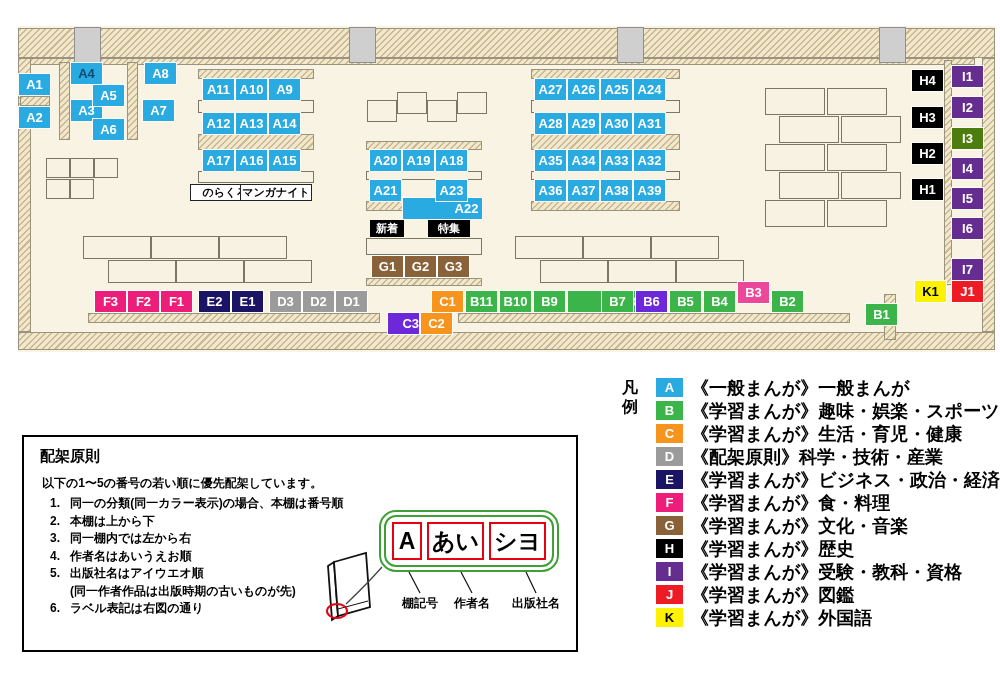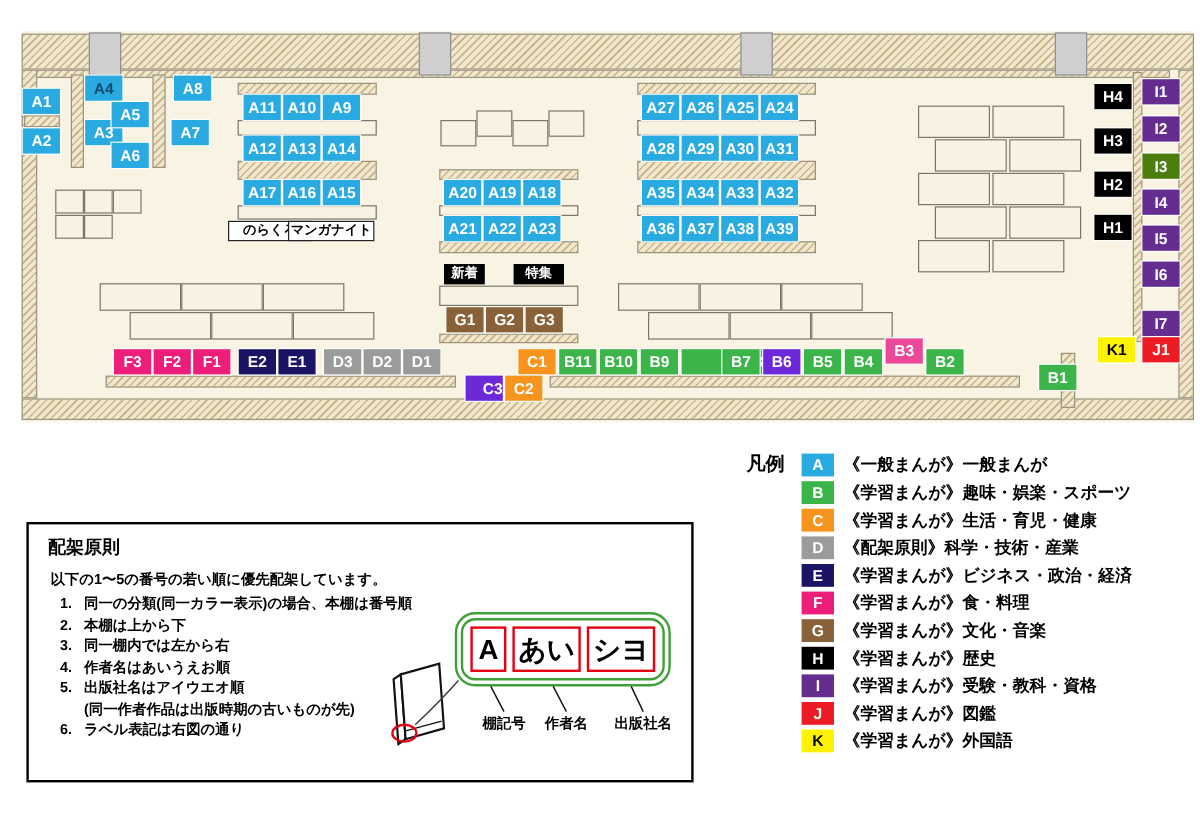--- a/index.html
+++ b/index.html
@@ -34,21 +34,21 @@
   .cell-a{min-width:30px;}
   .label-ann{position:absolute;font-size:12px;font-weight:600;white-space:nowrap;}
   .guide-svg{position:absolute;left:0;top:0;pointer-events:none;}
   
   .legend{position:absolute;left:622px;top:378px;display:flex;gap:14px;align-items:flex-start;}
   .legend-title{font-size:16px;font-weight:bold;line-height:19px;}
   .legend-rows{display:flex;flex-direction:column;gap:4px;}
   .legend-row{display:flex;align-items:center;gap:8px;height:19px;}
   .legend-badge{display:inline-flex;align-items:center;justify-content:center;width:27px;height:19px;
         font-size:13px;font-weight:bold;flex:none;}
-  .legend-label{font-size:14px;font-weight:bold;white-space:nowrap;}
+  .legend-label{font-size:18px;font-weight:bold;white-space:nowrap;}
 </style>
 </head>
 <body>
 
 <div class="page">
 
   <div class="floor-map">
       <div class="mapbg" style="left: 18px; top: 26px; width: 977px; height: 326px;"></div>
       <div class="hatch" style="left: 18px; top: 28px; width: 977px; height: 30px;"></div>
       <div class="hatch" style="left: 18px; top: 58px; width: 13px; height: 274px;"></div>
@@ -125,21 +125,21 @@
       <div class="chip" style="left: 203px; top: 113px; background: rgb(41, 171, 226); color: rgb(255, 255, 255);">A12</div>
       <div class="chip" style="left: 236px; top: 113px; background: rgb(41, 171, 226); color: rgb(255, 255, 255);">A13</div>
       <div class="chip" style="left: 269px; top: 113px; background: rgb(41, 171, 226); color: rgb(255, 255, 255);">A14</div>
       <div class="chip" style="left: 203px; top: 150px; background: rgb(41, 171, 226); color: rgb(255, 255, 255);">A17</div>
       <div class="chip" style="left: 236px; top: 150px; background: rgb(41, 171, 226); color: rgb(255, 255, 255);">A16</div>
       <div class="chip" style="left: 269px; top: 150px; background: rgb(41, 171, 226); color: rgb(255, 255, 255);">A15</div>
       <div class="chip" style="left: 370px; top: 150px; background: rgb(41, 171, 226); color: rgb(255, 255, 255);">A20</div>
       <div class="chip" style="left: 403px; top: 150px; background: rgb(41, 171, 226); color: rgb(255, 255, 255);">A19</div>
       <div class="chip" style="left: 436px; top: 150px; background: rgb(41, 171, 226); color: rgb(255, 255, 255);">A18</div>
       <div class="chip" style="left: 370px; top: 180px; background: rgb(41, 171, 226); color: rgb(255, 255, 255);">A21</div>
-      <div class="chip" style="left: 403px; top: 180px; background: rgb(41, 171, 226); color: rgb(255, 255, 255);">A22</div>
+      <div class="chip" style="left: 403px; top: 198px; background: rgb(41, 171, 226); color: rgb(255, 255, 255); padding-left: 48px;">A22</div>
       <div class="chip" style="left: 436px; top: 180px; background: rgb(41, 171, 226); color: rgb(255, 255, 255);">A23</div>
       <div class="chip" style="left: 535px; top: 79px; background: rgb(41, 171, 226); color: rgb(255, 255, 255);">A27</div>
       <div class="chip" style="left: 568px; top: 79px; background: rgb(41, 171, 226); color: rgb(255, 255, 255);">A26</div>
       <div class="chip" style="left: 601px; top: 79px; background: rgb(41, 171, 226); color: rgb(255, 255, 255);">A25</div>
       <div class="chip" style="left: 634px; top: 79px; background: rgb(41, 171, 226); color: rgb(255, 255, 255);">A24</div>
       <div class="chip" style="left: 535px; top: 113px; background: rgb(41, 171, 226); color: rgb(255, 255, 255);">A28</div>
       <div class="chip" style="left: 568px; top: 113px; background: rgb(41, 171, 226); color: rgb(255, 255, 255);">A29</div>
       <div class="chip" style="left: 601px; top: 113px; background: rgb(41, 171, 226); color: rgb(255, 255, 255);">A30</div>
       <div class="chip" style="left: 634px; top: 113px; background: rgb(41, 171, 226); color: rgb(255, 255, 255);">A31</div>
       <div class="chip" style="left: 535px; top: 150px; background: rgb(41, 171, 226); color: rgb(255, 255, 255);">A35</div>

